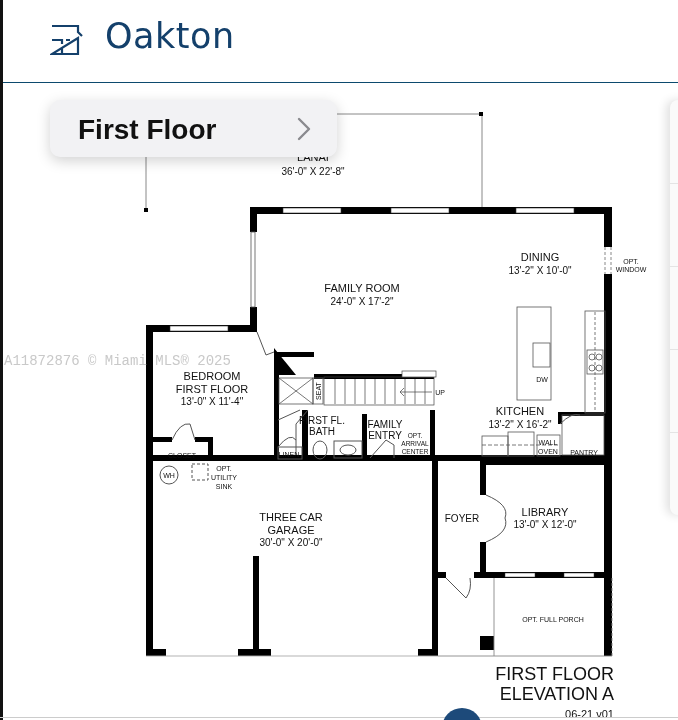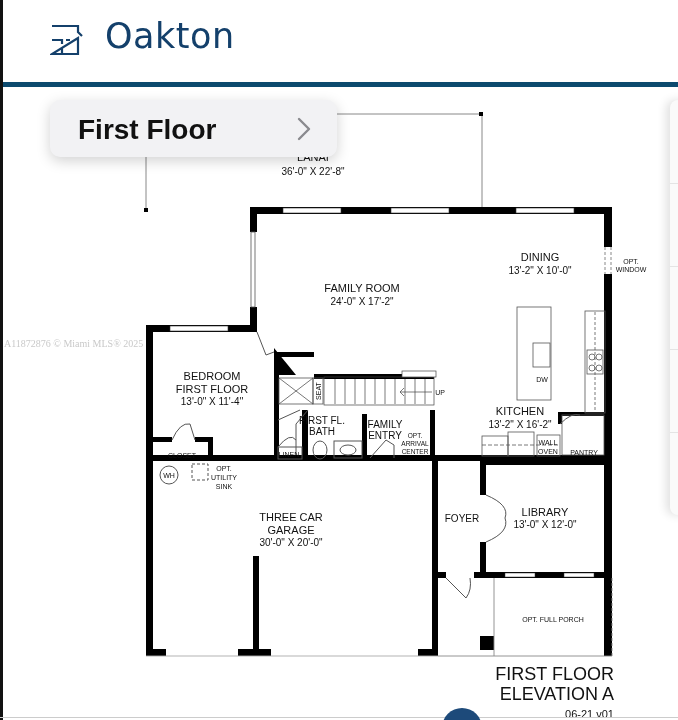--- a/index.html
+++ b/index.html
@@ -1,28 +1,28 @@
 <!DOCTYPE html>
 <html><head>
 <meta charset="utf-8">
 <style>
   html, body { margin:0; padding:0; }
   body { width:678px; height:720px; overflow:hidden; background:#fff; position:relative; font-family:"Liberation Sans", sans-serif; }
   .left-edge { position:absolute; left:0; top:0; width:3px; height:720px; background:#111; }
-  .header { position:absolute; left:3px; top:0; width:675px; height:82px; background:#fff; border-bottom:5px solid #0c4a6e; }
+  .header { position:absolute; left:3px; top:0; width:675px; height:82px; background:#fff; border-bottom:1px solid #0c4a6e; }
   .header .plan-icon { position:absolute; left:47px; top:24px; width:34px; height:32px; }
   .header .title { position:absolute; left:102px; top:16px; font-size:35px; color:#14406b; font-family:"DejaVu Sans", sans-serif; letter-spacing:0.5px; }
   .floor-select { position:absolute; left:50px; top:100px; width:287px; height:57px; background:#f2f2f4; border-radius:10px; box-shadow:0 4px 14px rgba(0,0,0,0.18); z-index:5; cursor:pointer; }
   .floor-select .label { position:absolute; left:28px; top:14px; font-size:28px; font-weight:bold; color:#111; font-family:"Liberation Sans", sans-serif; }
   .floor-select .chev { position:absolute; right:26px; top:17px; width:14px; height:24px; }
   .right-panel { position:absolute; left:670px; top:100px; width:20px; height:415px; background:#fafafa; border-radius:8px 0 0 8px; box-shadow:-4px 0 10px rgba(0,0,0,0.12); z-index:5; }
   .right-panel .sep { position:absolute; left:0; width:20px; height:1px; background:#e4e4e4; }
   .plan { position:absolute; left:0; top:83px; width:678px; height:637px; }
   .plan text { font-family:"Liberation Sans", sans-serif; fill:#111; }
-  .watermark { position:absolute; left:4px; top:338px; font-size:10px; color:#c9c9c9; font-family:Liberation Serif, serif; z-index:3; }
+  .watermark { position:absolute; left:4px; top:353px; font-size:14px; color:#c9c9c9; font-family:Liberation Mono, monospace; z-index:3; }
   .bottom-line { position:absolute; left:0; top:717px; width:678px; height:1px; background:#ccc; }
   .fab { position:absolute; left:442px; top:708px; width:40px; height:40px; border-radius:50%; background:#1d4a7a; z-index:4; cursor:pointer; }
 </style>
 </head>
 <body>
 
 <div class="left-edge"></div>
 
 <div class="header">
   <svg class="plan-icon" viewBox="0 0 34 32">

